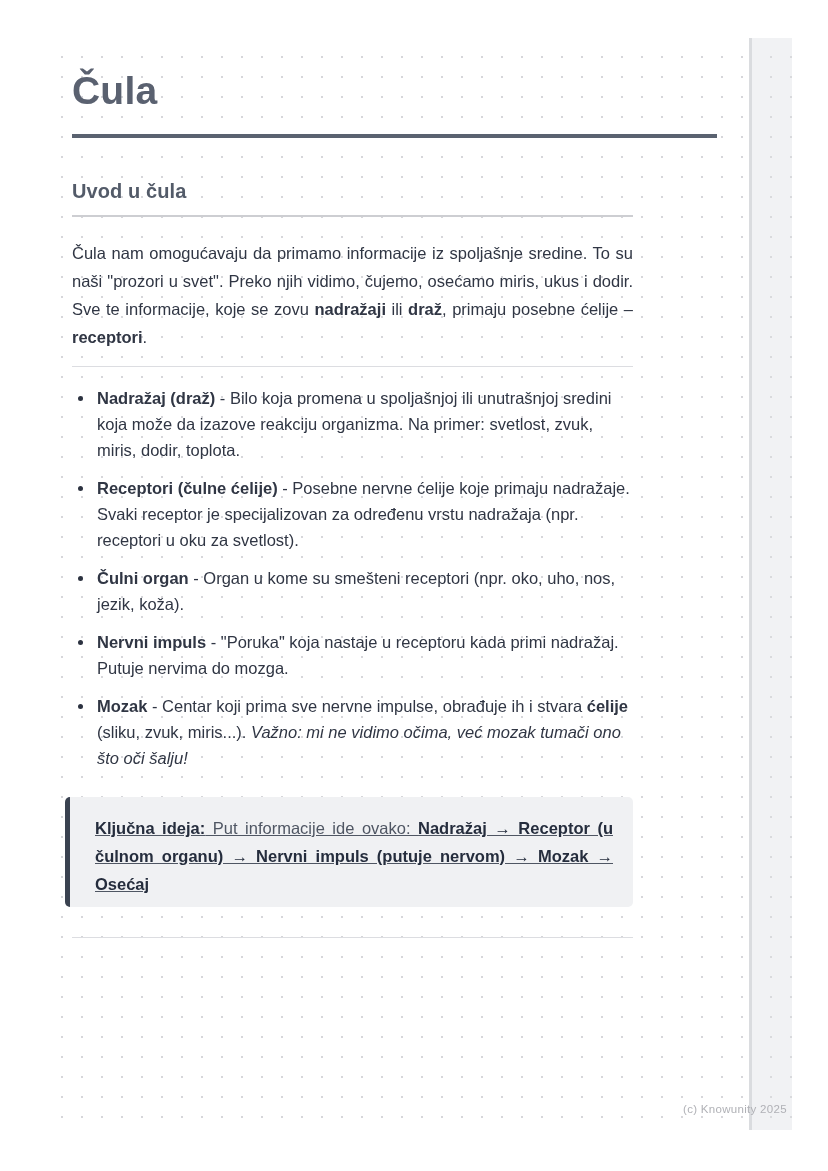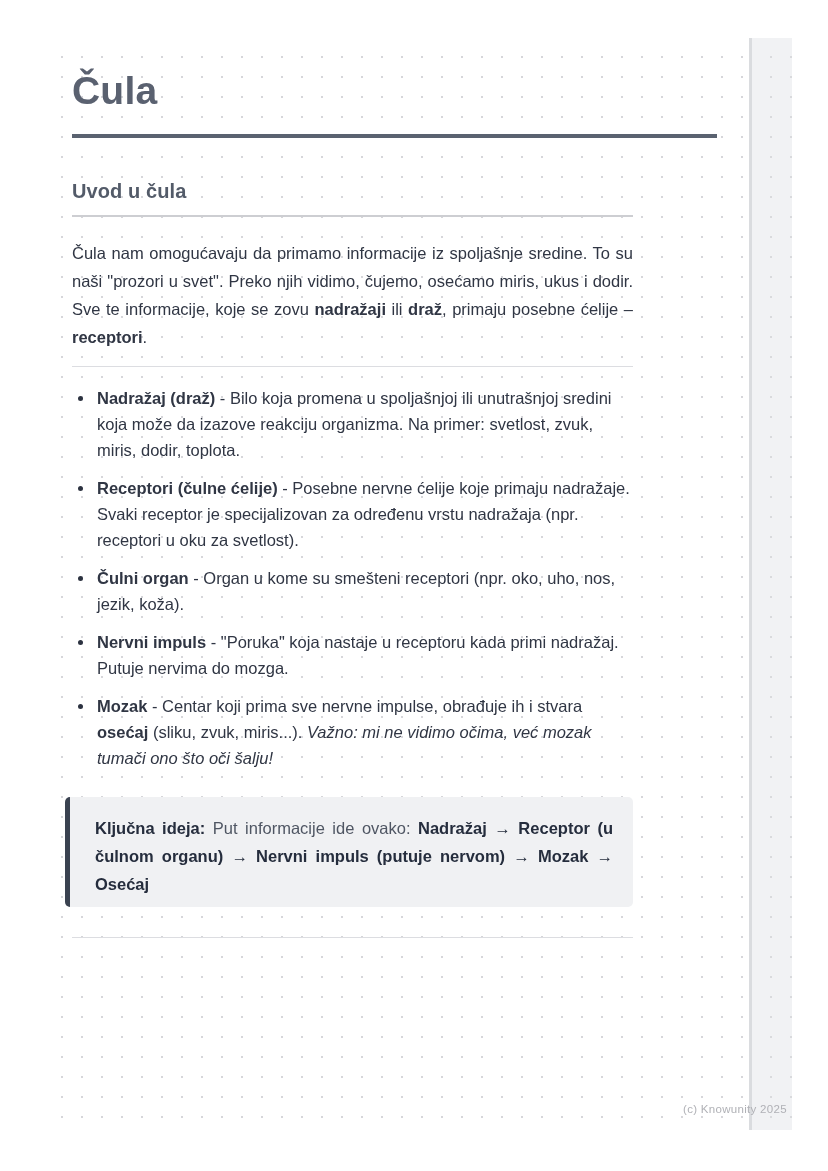--- a/index.html
+++ b/index.html
@@ -68,21 +68,21 @@
   ul.terms li { margin:0 0 12px 0; padding-left:2px; }
   ul.terms li::marker { color:#2c3240; }
 
   .callout {
     width:568px; margin:26px 0 0 -7px;
     background:#f0f1f3;
     border-left:5px solid #3a4250;
     border-radius:5px;
     padding:17px 20px 9px 25px;
     font-size:16.5px; line-height:28px;
-    text-align:justify; color:#4f5663;
+    text-align:justify; color:#4f5663;text-decoration:underline;
   }
   .callout .b { color:#252d3d; }
 
   .b { font-weight:700; }
   .i { font-style:italic; }
 
   .watermark {
     position:absolute; left:683px; top:1103px;
     font-size:11.5px; letter-spacing:0.3px;
     color:#b0b1b6; white-space:nowrap; z-index:5;
@@ -101,21 +101,21 @@
     <p class="body-p"><span>Čula nam omogućavaju da primamo informacije iz spoljašnje sredine. To su naši "prozori u svet". Preko njih vidimo, čujemo, osećamo miris, ukus i dodir. Sve te informacije, koje se zovu </span><span class="b">nadražaji</span><span> ili </span><span class="b">draž</span><span>, primaju posebne ćelije – </span><span class="b">receptori</span><span>.</span></p>
 
     <hr class="sep">
 
 
     <ul class="terms">
       <li><span class="b">Nadražaj (draž)</span><span> - Bilo koja promena u spoljašnjoj ili unutrašnjoj sredini koja može da izazove reakciju organizma. Na primer: svetlost, zvuk, miris, dodir, toplota.</span></li>
       <li><span class="b">Receptori (čulne ćelije)</span><span> - Posebne nervne ćelije koje primaju nadražaje. Svaki receptor je specijalizovan za određenu vrstu nadražaja (npr. receptori u oku za svetlost).</span></li>
       <li><span class="b">Čulni organ</span><span> - Organ u kome su smešteni receptori (npr. oko, uho, nos, jezik, koža).</span></li>
       <li><span class="b">Nervni impuls</span><span> - "Poruka" koja nastaje u receptoru kada primi nadražaj. Putuje nervima do mozga.</span></li>
-      <li><span class="b">Mozak</span><span> - Centar koji prima sve nervne impulse, obrađuje ih i stvara </span><span class="b">osećaj</span><span> (sliku, zvuk, miris...). </span><span class="i">Važno: mi ne vidimo očima, već mozak tumači ono što oči šalju!</span></li>
+      <li><span class="b">Mozak</span><span> - Centar koji prima sve nervne impulse, obrađuje ih i stvara </span><span class="b">ćelije</span><span> (sliku, zvuk, miris...). </span><span class="i">Važno: mi ne vidimo očima, već mozak tumači ono što oči šalju!</span></li>
     </ul>
 
     <div class="callout"><span class="b">Ključna ideja:</span><span> Put informacije ide ovako: </span><span class="b">Nadražaj → Receptor (u čulnom organu) → Nervni impuls (putuje nervom) → Mozak → Osećaj</span></div>
 
     <hr class="sep before-details">
 
   </div>
 </div>
 
 <div class="page-next"></div>

